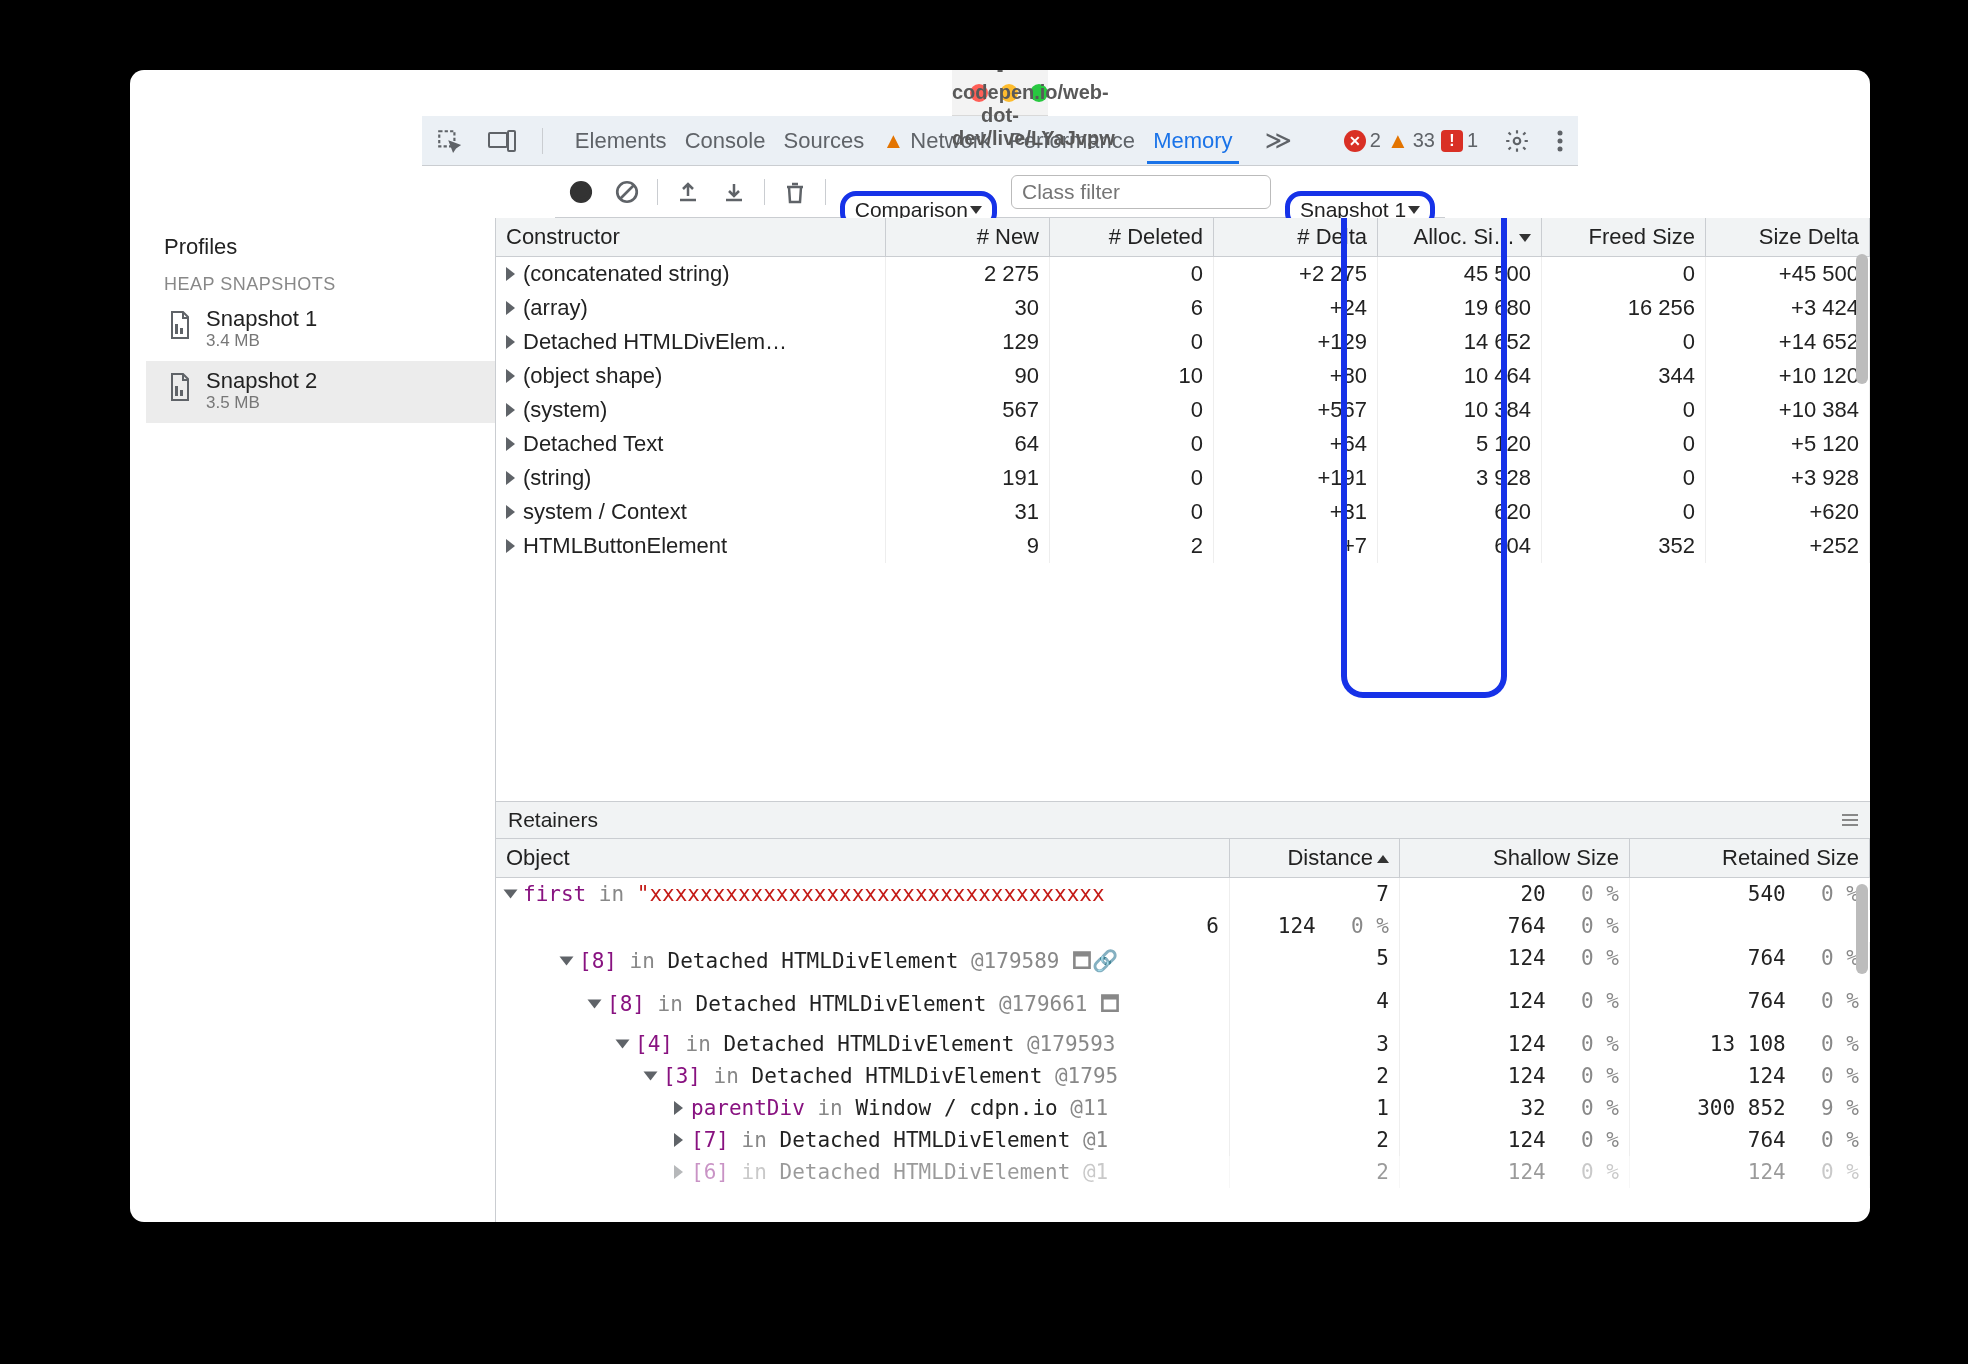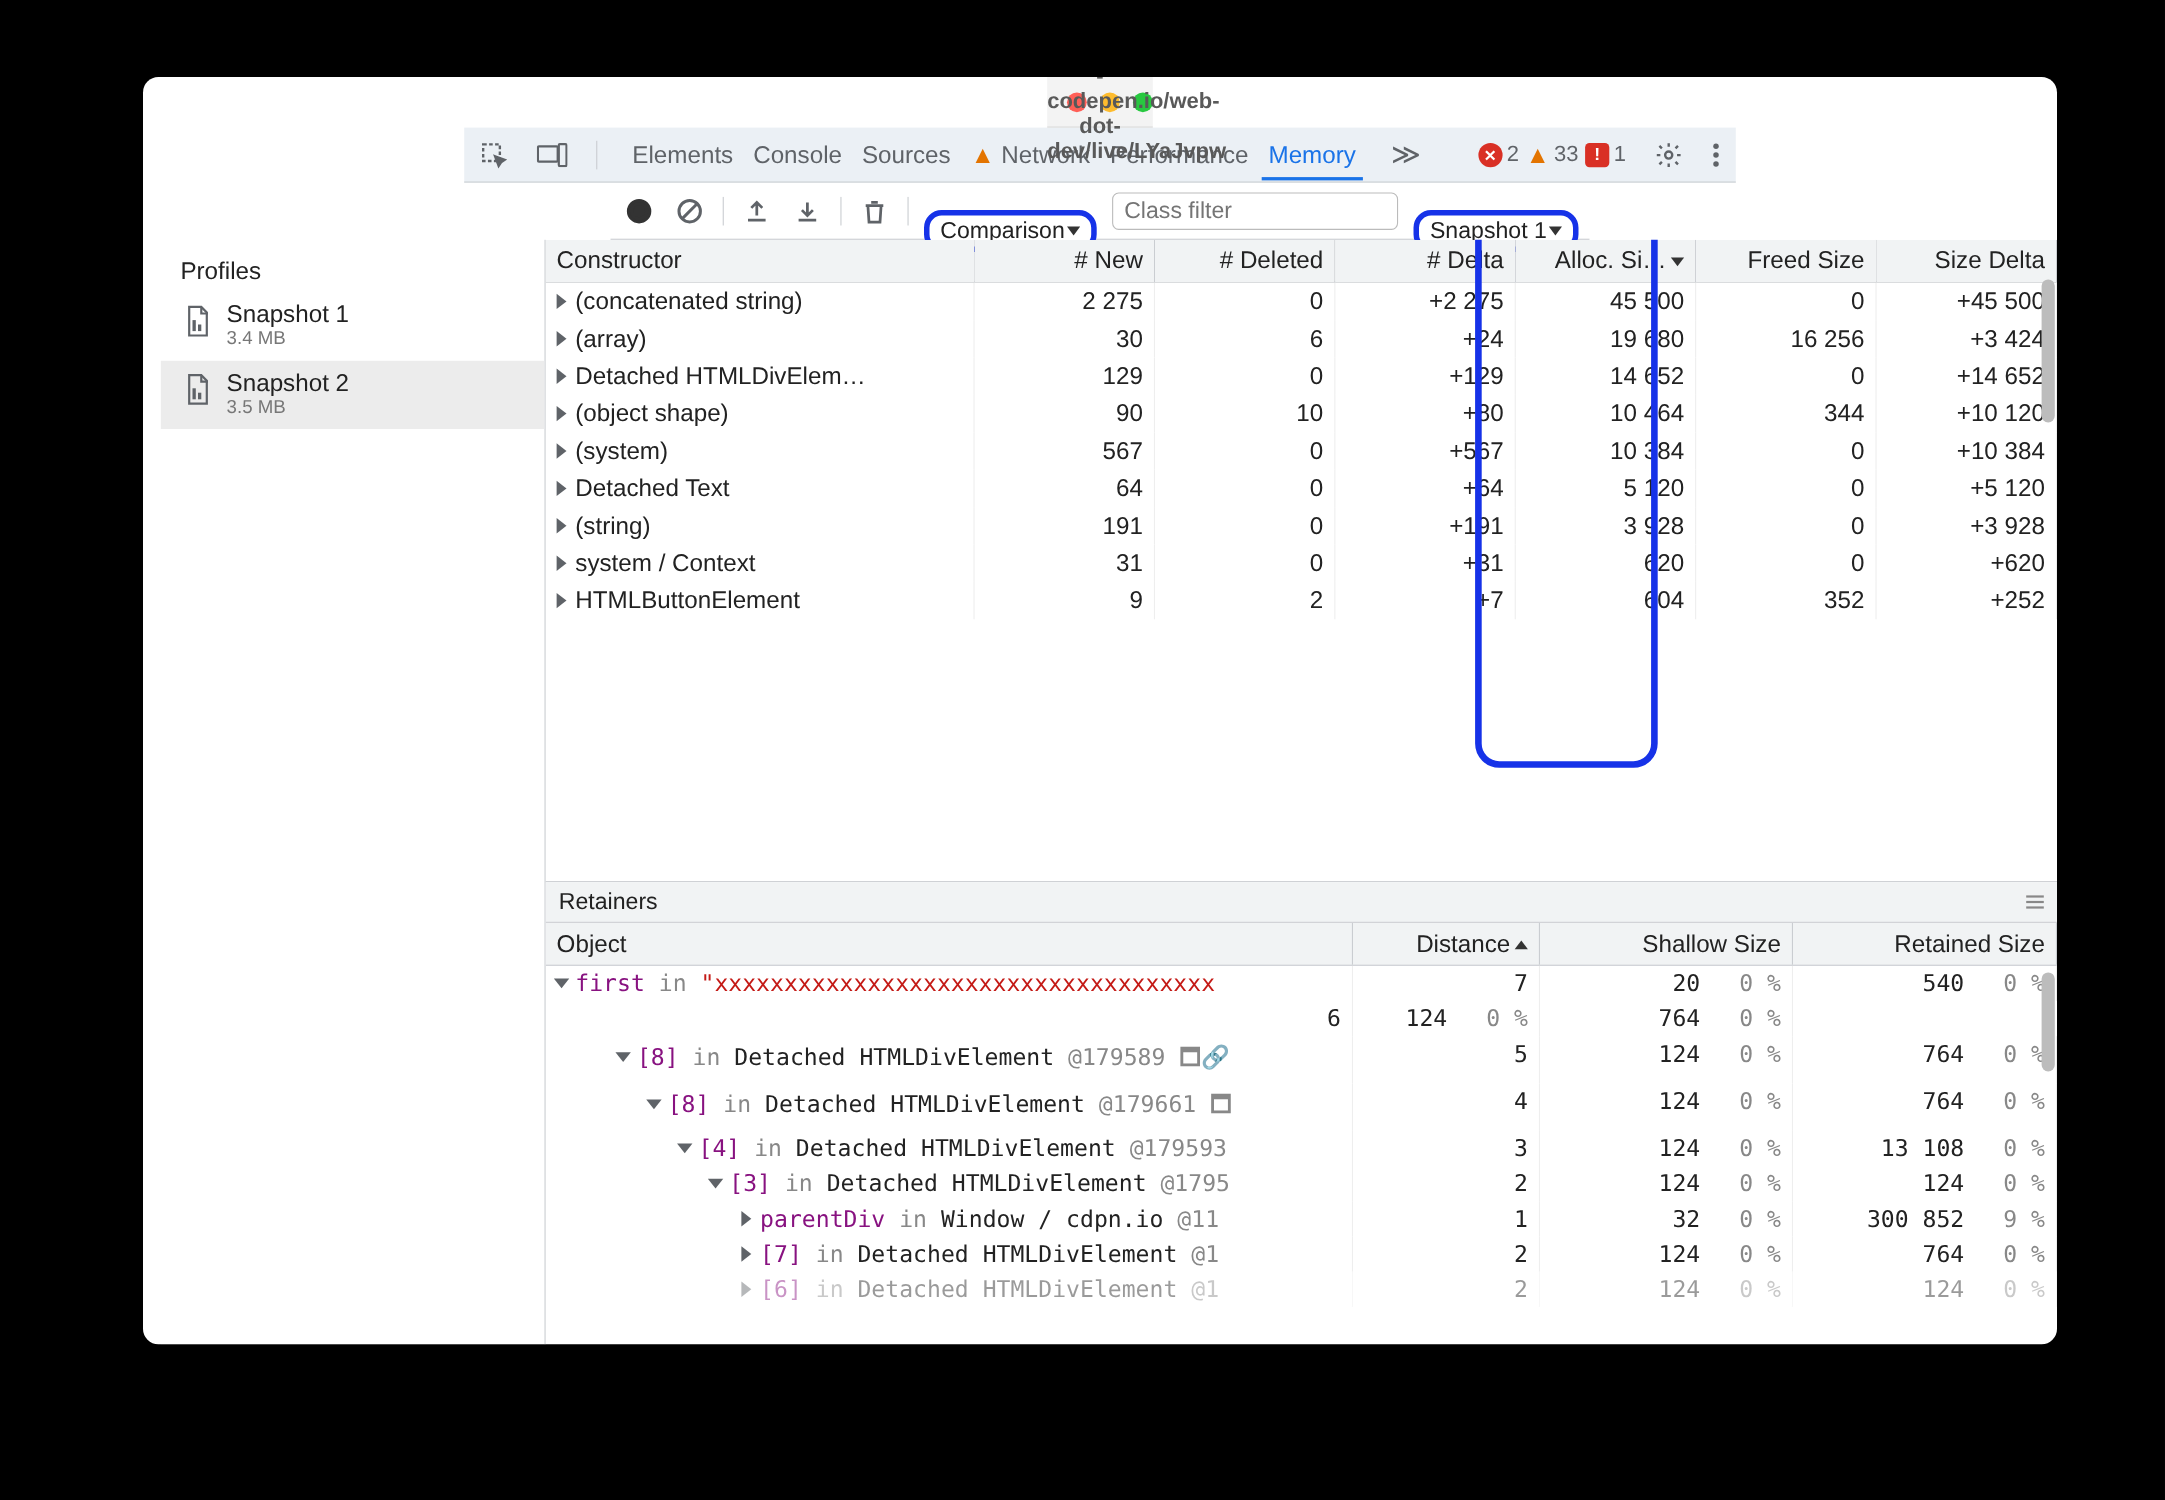--- a/index.html
+++ b/index.html
@@ -196,20 +196,21 @@
       </span>
       <div class="sep"></div>
       <span class="dropdown highlighted">Comparison</span>
       <input class="classfilter" placeholder="Class filter" style="">
       <span class="dropdown highlighted">Snapshot 1</span>
     </div>
 
     <div class="body">
       <div class="sidebar">
         <div class="hdr">Profiles</div>
+        <div class="sub">HEAP SNAPSHOTS</div>
         <div id="snapshots">
             <div class="snap">
     <span class="sicon">
       <svg width="24" height="30" viewBox="0 0 24 30" fill="none" stroke="#5f6368" stroke-width="2">
         <path d="M4 2h11l5 5v21H4z"></path>
                   <path d="M15 2v6h6"></path>
         <rect x="7" y="14" width="3" height="10" fill="#5f6368" stroke="none"></rect>
         <rect x="12" y="18" width="3" height="6" fill="#5f6368" stroke="none"></rect>
       </svg>
     </span>

